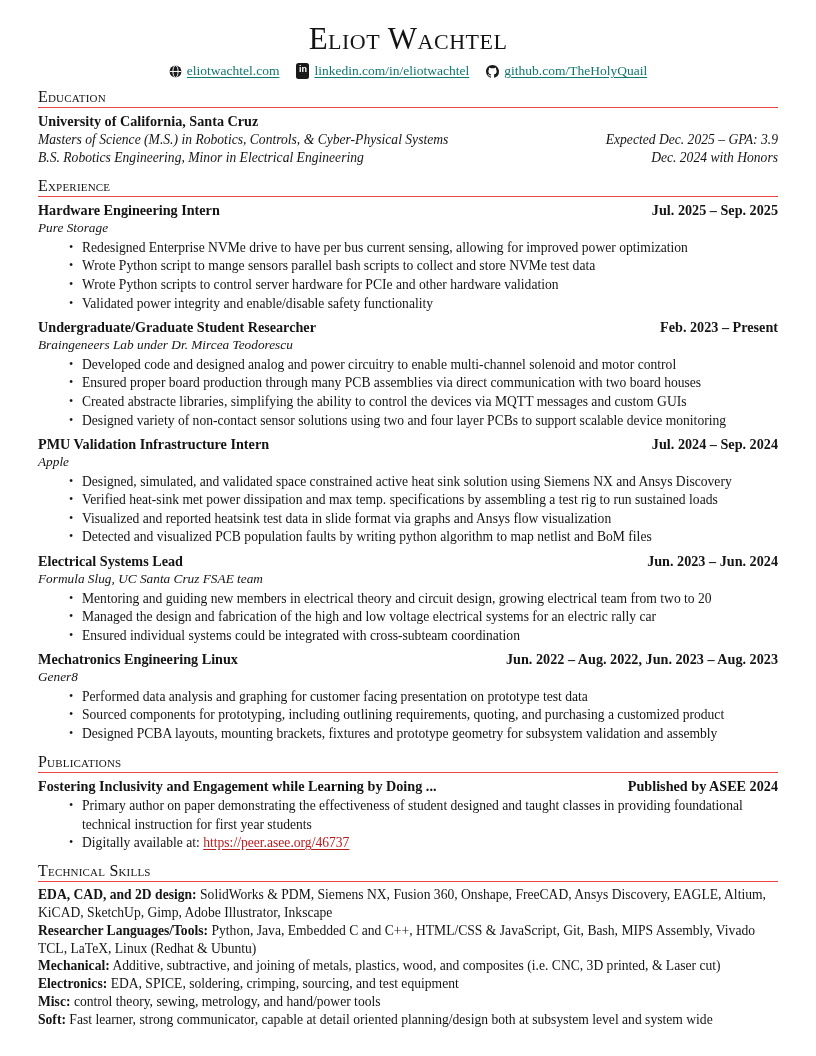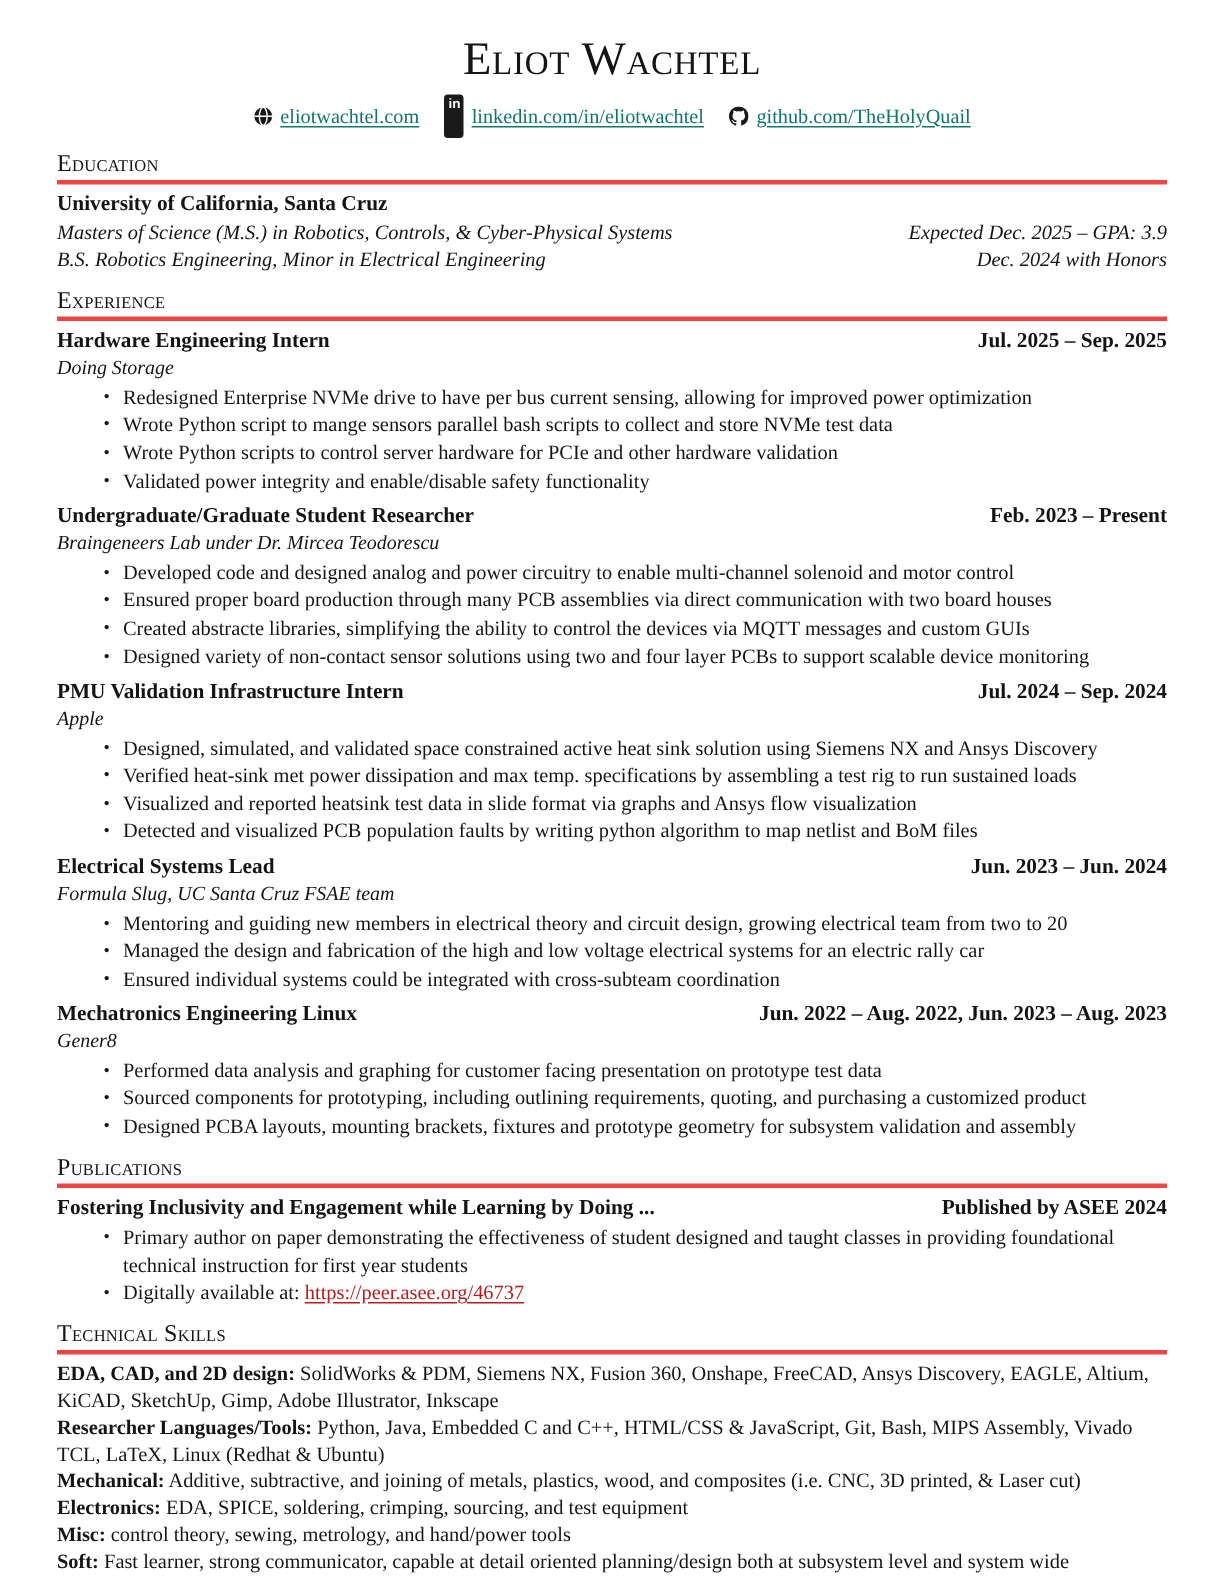--- a/index.html
+++ b/index.html
@@ -26,32 +26,32 @@
     align-items: center;
     gap: 17px;
     margin-top: 7px;
     font-size: 13.5px;
   }
   .link { display: inline-flex; align-items: center; gap: 5px; }
   .link a { color: #0f766e; text-decoration: underline; text-underline-offset: 2px; cursor: pointer; }
   .icn { display: inline-flex; width: 13px; height: 13px; }
   .icn svg { width: 13px; height: 13px; }
   .li-badge {
-    width: 13px; height: 29px; background: #1a1a1a; border-radius: 2.5px;
+    width: 13px; height: 16px; background: #1a1a1a; border-radius: 2.5px;
     color: #fff; font-family: "Liberation Sans", sans-serif; font-weight: bold;
     font-size: 9px; line-height: 13px; text-align: center; display: inline-block;
   }
 
   
   h2.sec {
     font-variant: small-caps;
     font-weight: normal;
     font-size: 16px;
     letter-spacing: 0.2px;
-    border-bottom: 3px solid #ef4444;
+    border-bottom: 1px solid #ef4444;
     padding-bottom: 1px;
     margin-top: 9px;
     margin-bottom: 4px;
     line-height: 1.15;
   }
   .row { display: flex; justify-content: space-between; align-items: baseline; }
   .b { font-weight: bold; }
   .i { font-style: italic; }
   .f14 { font-size: 14.2px; }
   .f13 { font-size: 13.6px; }
@@ -126,21 +126,21 @@
     </div>
   </div>
 
   <h2 class="sec">Experience</h2>
 
   <div class="entry">
     <div class="row">
       <span class="b f14">Hardware Engineering Intern</span>
       <span class="b f14">Jul. 2025 – Sep. 2025</span>
     </div>
-    <div class="org">Doing Storage</div>
+    <div class="org">Pure Storage</div>
     <ul class="bullets">
       <li>Redesigned Enterprise NVMe drive to have per bus current sensing, allowing for improved power optimization</li>
       <li>Wrote Python script to mange sensors parallel bash scripts to collect and store NVMe test data</li>
       <li>Wrote Python scripts to control server hardware for PCIe and other hardware validation</li>
       <li>Validated power integrity and enable/disable safety functionality</li>
     </ul>
   </div>
 
   <div class="entry">
     <div class="row">

